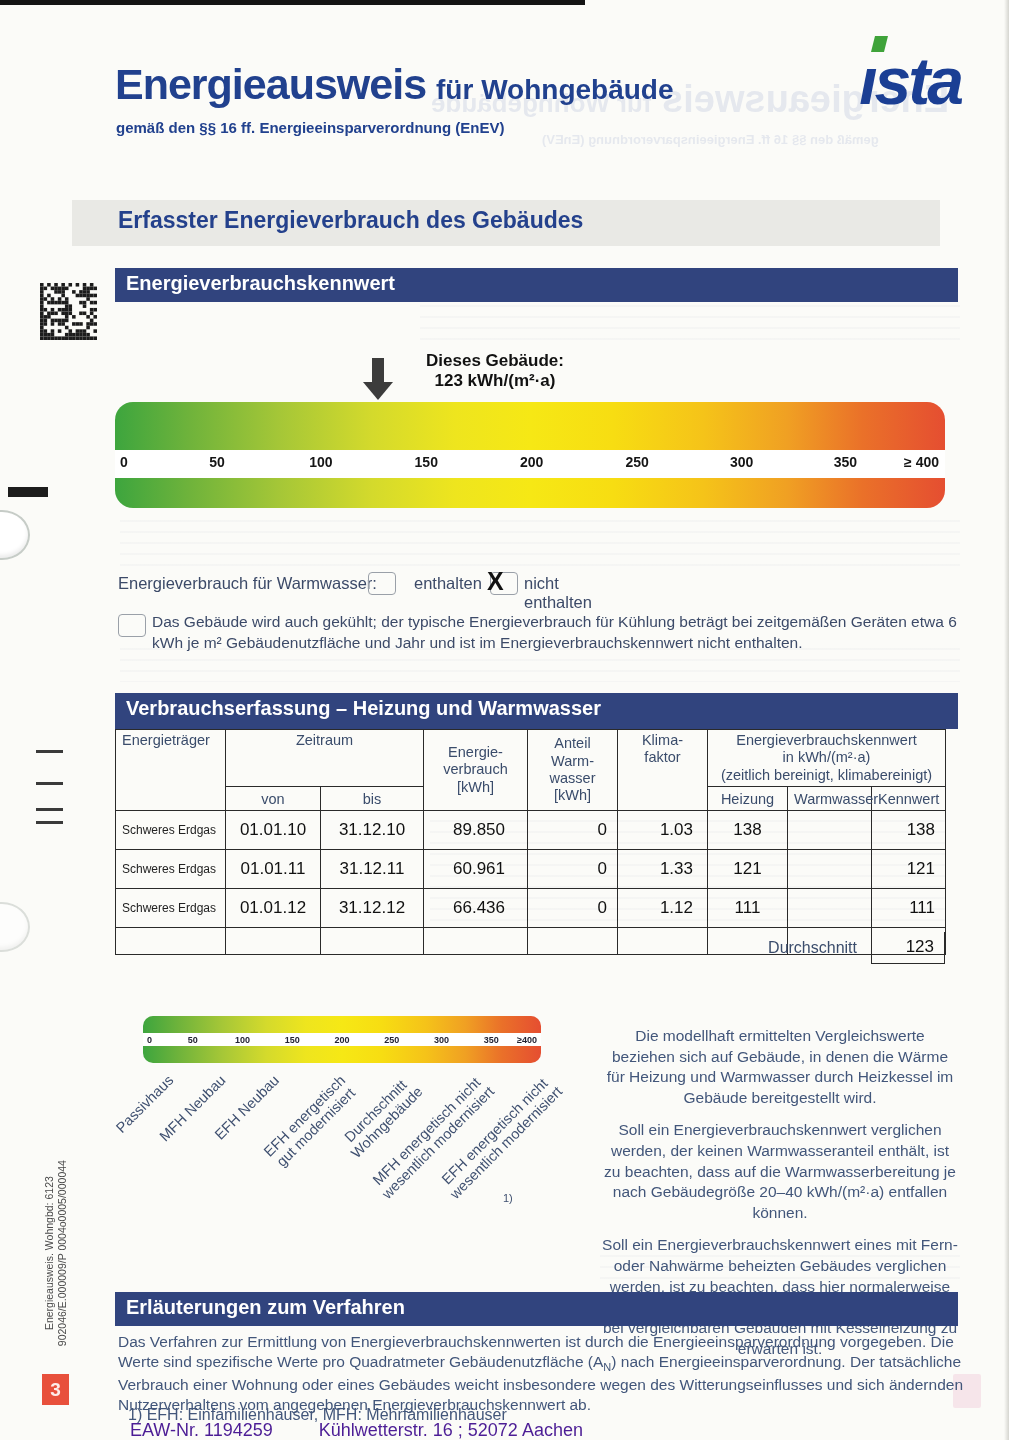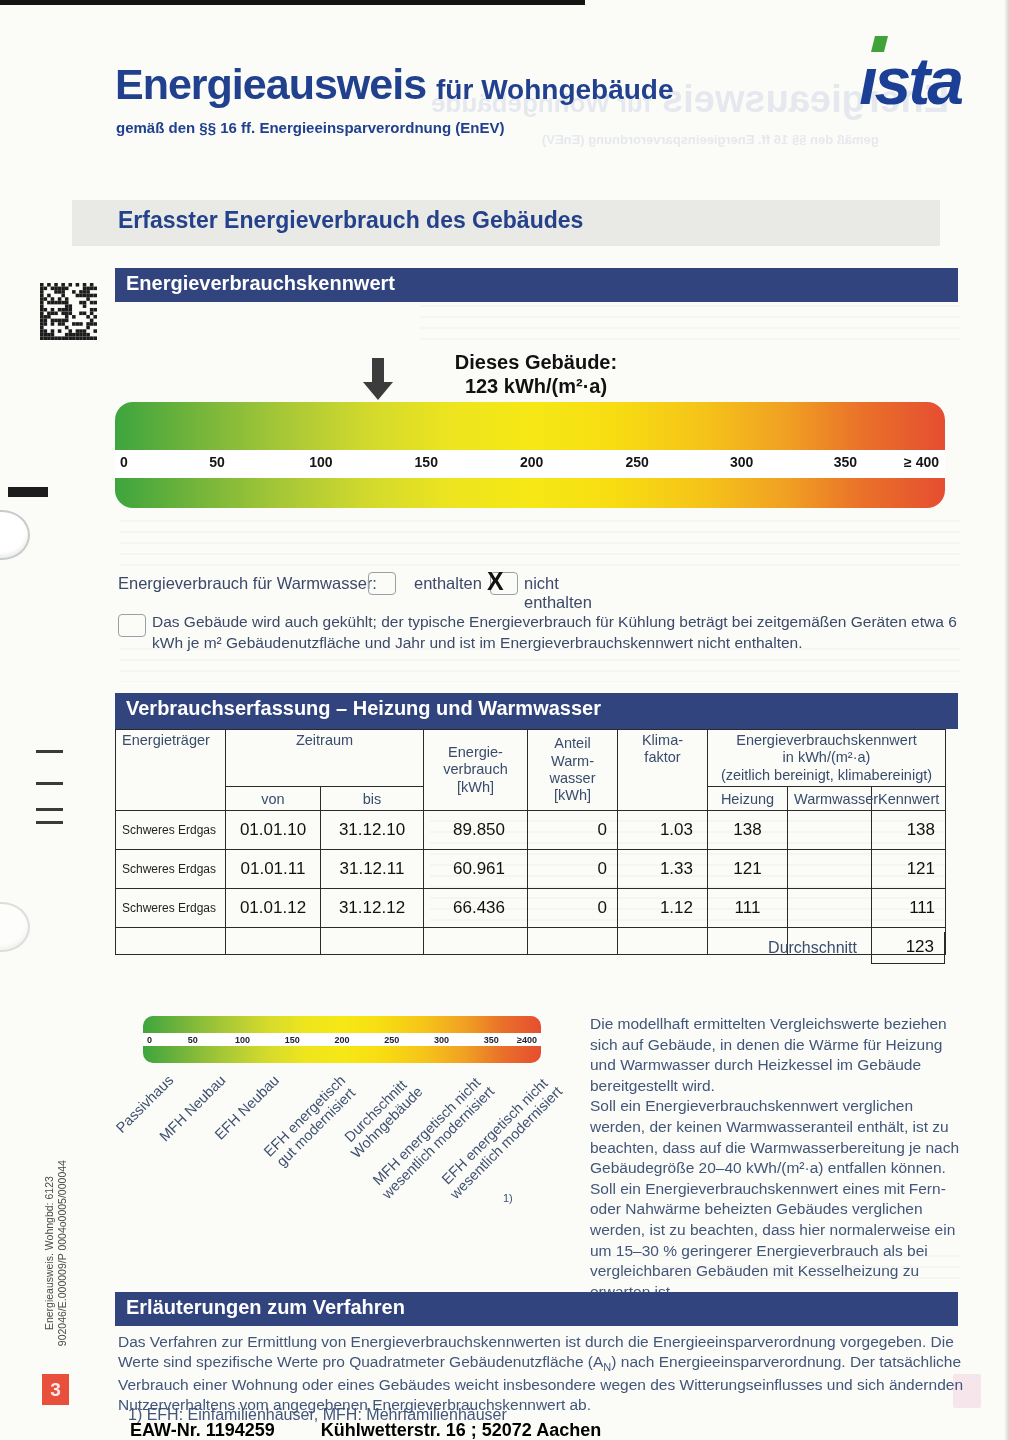--- a/index.html
+++ b/index.html
@@ -34,21 +34,21 @@
   .blue-band span{position:absolute;left:11px;top:4px;font-size:20px;font-weight:bold;}
   #band-kennwert{top:268px;height:34px;}
   #band-table{top:693px;height:36px;}
   #band-vergleich{top:976px;height:36px;}
   #band-erlaeuterungen{top:1292px;height:34px;}
 
   
   #dm{position:absolute;left:40px;top:283px;width:57px;height:57px;}
 
   
-  .building-callout{position:absolute;left:421px;top:351px;width:230px;text-align:center;font-weight:bold;font-size:20px;color:#111;line-height:1.18;}
+  .building-callout{position:absolute;left:380px;top:351px;width:230px;text-align:center;font-weight:bold;font-size:17px;color:#111;line-height:1.18;}
   .arrow{position:absolute;left:363px;top:358px;width:30px;height:42px;}
   .arrow .shaft{position:absolute;left:9px;top:0;width:12px;height:24px;background:#3c3c3c;}
   .arrow .head{position:absolute;left:0;top:24px;width:0;height:0;border-left:15px solid transparent;border-right:15px solid transparent;border-top:18px solid #3c3c3c;}
   .scale{position:absolute;left:115px;top:402px;width:830px;height:106px;border-radius:18px;
     background:linear-gradient(90deg,#3da53e 0%,#6fb33b 9%,#a6c737 20%,#d4da2c 31%,#eee51e 41%,#f6e815 50%,#f7dd12 60%,#f5c319 71%,#f0a023 81%,#ea7129 90%,#e54e31 100%);}
   .scale .strip{position:absolute;left:0;top:48px;width:100%;height:28px;background:#fff;}
   .scale .tick,.mini-scale .tick{position:absolute;top:4px;font-weight:bold;color:#151515;}
   .scale .tick{font-size:14px;transform:translateX(-50%);}
   .scale .tick.first{transform:none;}
   .scale .tick.last{transform:none;text-decoration:none;}
@@ -78,26 +78,26 @@
 
   
   .mini-scale{position:absolute;left:143px;top:1016px;width:398px;height:47px;border-radius:10px;
     background:linear-gradient(90deg,#3da53e 0%,#6fb33b 9%,#a6c737 20%,#d4da2c 31%,#eee51e 41%,#f6e815 50%,#f7dd12 60%,#f5c319 71%,#f0a023 81%,#ea7129 90%,#e54e31 100%);}
   .mini-scale .strip{position:absolute;left:0;top:17px;width:100%;height:13px;background:#fff;}
   .mini-scale .tick{font-size:9px;top:2px;color:#223;transform:translateX(-50%);}
   .mini-scale .tick.first,.mini-scale .tick.last{transform:none;}
   .rot{position:absolute;top:1072px;transform:rotate(-45deg);transform-origin:100% 0;white-space:pre-line;text-align:center;font-size:14.5px;color:#3f5070;line-height:1.12;}
   .fn-mark{position:absolute;left:503px;top:1192px;font-size:11px;color:#3f5070;}
   .verg-text{position:absolute;left:590px;top:1014px;width:380px;font-size:15.5px;color:#42567a;line-height:1.33;}
-  .verg-text p{margin:0;}
+  .verg-text p{margin:12px;text-align:center;}
 
   
   .erl-text{position:absolute;left:118px;top:1332px;width:858px;font-size:15.5px;color:#42567a;line-height:1.3;}
   .footnote{position:absolute;left:128px;top:1406px;font-size:16px;color:#42567a;}
-  .eaw{position:absolute;left:130px;top:1420px;font-size:18px;color:#000000;font-weight:700;font-family:"Liberation Sans",sans-serif;}
+  .eaw{position:absolute;left:130px;top:1420px;font-size:18px;color:#4c1d95;font-weight:400;font-family:"Liberation Sans",sans-serif;}
   .eaw .addr{margin-left:46px;}
   .page-badge{position:absolute;left:42px;top:1374px;width:27px;height:31px;background:#e8503c;color:#fdecea;font-size:19px;font-weight:bold;text-align:center;line-height:31px;}
   .side-vert{position:absolute;left:-52px;top:1240px;width:216px;transform:rotate(-90deg);font-size:10.5px;color:#4a4a4a;line-height:1.25;text-align:center;white-space:nowrap;}
 </style>
 </head>
 <body>
 
 <div id="page">
 
   <div class="scan-top"></div>

